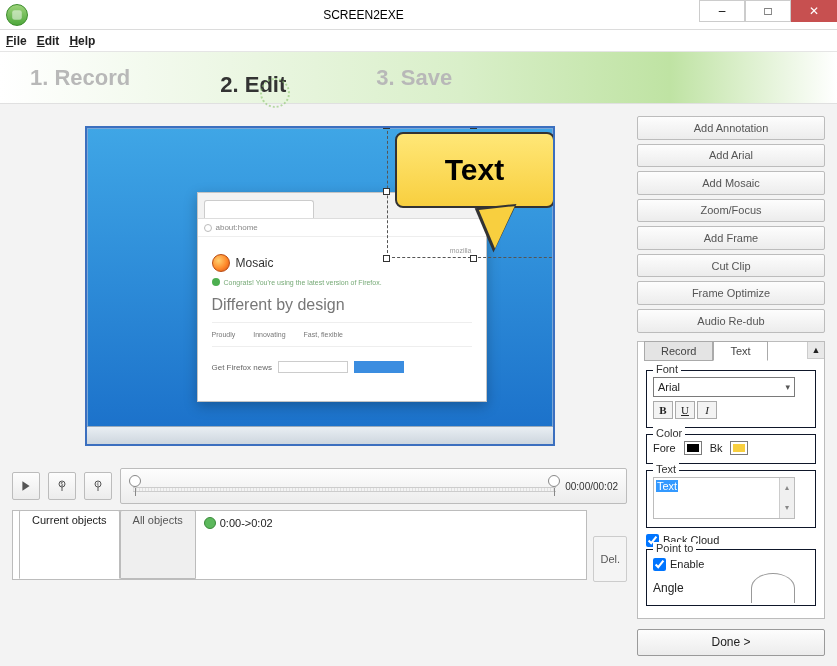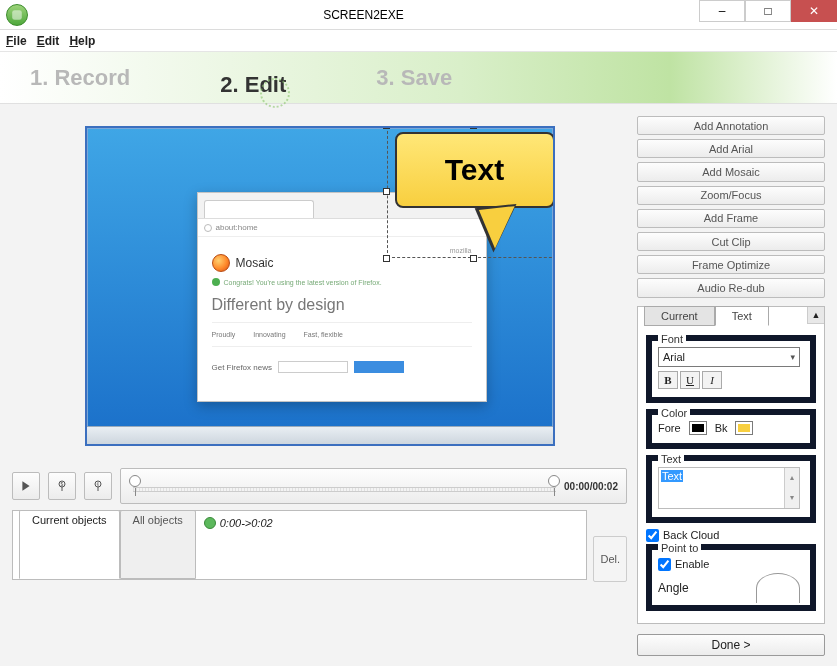--- a/index.html
+++ b/index.html
@@ -57,44 +57,44 @@
   .tl{left:-4px;top:-4px}.tm{left:calc(50% - 4px);top:-4px}
   .ml{left:-4px;top:calc(50% - 4px)}
   .bl{left:-4px;bottom:-4px}.bm{left:calc(50% - 4px);bottom:-4px}
   .callout{position:absolute;left:8px;top:6px;width:160px;height:76px;background:linear-gradient(#ffe777,#f8cf3f);border:2px solid #333;border-radius:8px;display:flex;align-items:center;justify-content:center;font-family:Arial,sans-serif;font-size:30px;font-weight:bold;color:#000;}
   .callout-tail{position:absolute;left:90px;top:80px;width:0;height:0;border-left:14px solid transparent;border-right:28px solid transparent;border-top:46px solid #333;transform:rotate(-6deg);}
   .callout-tail::after{content:"";position:absolute;left:-10px;top:-44px;width:0;height:0;border-left:12px solid transparent;border-right:24px solid transparent;border-top:40px solid #f8cf3f;}
   
   .timeline-row{display:flex;align-items:center;gap:8px;margin-top:6px;}
   .tbtn{width:28px;height:28px;border:1px solid #bcbcbc;background:linear-gradient(#fdfdfd,#ececec);display:flex;align-items:center;justify-content:center;border-radius:2px;}
   .tbtn svg{width:12px;height:12px;fill:#555;}
-  .timeline{flex:1;position:relative;height:36px;border:1px solid #bcbcbc;background:linear-gradient(#fdfdfd,#ececec);border-radius:2px;padding:0 10px;font-weight:bold;}
+  .timeline{flex:1;position:relative;height:36px;border:1px solid #bcbcbc;background:linear-gradient(#fdfdfd,#ececec);border-radius:2px;padding:0 10px;}
   .track{position:absolute;left:12px;right:70px;top:18px;height:5px;background:repeating-linear-gradient(90deg,#e0e0e0 0 1px,#f3f3f3 1px 3px);border-top:1px solid #ccc;border-bottom:1px solid #ccc;}
   .marker{position:absolute;top:6px;width:12px;height:12px;border:1px solid #888;background:#fff;border-radius:50%;}
   .marker .stem{position:absolute;left:5px;top:12px;width:1px;height:8px;background:#888;}
   .marker.m0{left:8px}.marker.m1{right:66px}
   .timecode{position:absolute;right:8px;top:12px;font-size:10px;color:#333;}
   
   .objects{border:1px solid #bcbcbc;background:#fff;height:70px;display:flex;flex-direction:row;}
   .objtabs{display:flex;gap:0;margin-left:6px;margin-top:-1px;}
   .otab{border:1px solid #bcbcbc;border-bottom:1px solid #fff;background:#fff;padding:3px 12px;font-size:11px;border-radius:2px 2px 0 0;position:relative;top:0;}
   .otab.inactive{background:#efefef;border-bottom:1px solid #bcbcbc;color:#555;}
-  .objbody{flex:1;padding:6px 8px;font-size:11px;border-top:1px solid #bcbcbc;margin-top:-1px;display:flex;align-items:flex-start;justify-content:space-between;font-style:italic;}
+  .objbody{flex:1;padding:6px 8px;font-size:11px;border-top:1px solid #bcbcbc;margin-top:-1px;display:flex;align-items:flex-start;justify-content:space-between;}
   .objitem{display:flex;align-items:center;gap:4px;color:#222;}
   .objitem .ico{width:12px;height:12px;border-radius:50%;background:#5cb85c;border:1px solid #3a8a3a;}
   .delbtn{font-size:11px;color:#555;border:1px solid #ccc;background:#f4f4f4;padding:16px 6px;border-radius:2px;align-self:flex-end;margin-bottom:-2px;}
   
   .rbtn{height:24px;border:1px solid #bcbcbc;background:linear-gradient(#fdfdfd,#ececec);font-size:11px;color:#555;display:flex;align-items:center;justify-content:center;border-radius:2px;}
   .prop-wrap{flex:1;position:relative;border:1px solid #bcbcbc;background:#fff;margin-top:4px;display:flex;}
   .scroll-up{position:absolute;right:0;top:0;width:17px;height:17px;background:#e8e8e8;border-left:1px solid #ccc;border-bottom:1px solid #ccc;display:flex;align-items:center;justify-content:center;font-size:9px;}
   .proptabs{position:absolute;left:6px;top:-1px;display:flex;}
   .ptab{border:1px solid #aaa;padding:3px 16px;font-size:11px;background:#e4e4e4;color:#444;}
   .ptab.active{background:#fff;border-bottom:1px solid #fff;}
   .propbody{margin-top:22px;padding:6px 8px 6px 8px;width:100%;overflow:hidden;}
-  .fieldset{border:6px solid #0f172a;margin-bottom:6px;padding:6px 10px 8px 6px;position:relative;}
+  .fieldset{border:1px solid #0f172a;margin-bottom:6px;padding:6px 20px 8px 6px;position:relative;}
   .fieldset .legend{position:absolute;top:-8px;left:6px;background:#fff;padding:0 3px;font-size:11px;color:#333;}
   .font-sel{width:100%;height:20px;border:1px solid #7a7a7a;background:#fff;font-size:11px;padding:0 4px;display:flex;align-items:center;justify-content:space-between;}
   .font-sel .chev{font-size:9px;color:#555;}
   .biu{display:flex;gap:2px;margin-top:4px;}
   .biu .b{width:20px;height:18px;border:1px solid #aaa;background:#f3f3f3;display:flex;align-items:center;justify-content:center;font-size:11px;font-family:"Times New Roman",serif;}
   .color-row{display:flex;gap:8px;align-items:center;font-size:11px;}
   .sw{width:18px;height:14px;border:1px solid #7a7a7a;display:inline-block;box-shadow:inset 0 0 0 2px #fff;}
   .sw.black{background:#000}.sw.yellow{background:#f8cf3f}
   .txtarea{width:100%;height:42px;border:1px solid #bcbcbc;background:#fff;font-size:11px;position:relative;}
   .txtarea .val{position:absolute;left:2px;top:2px;background:#3399ff;color:#fff;padding:0 1px;font-size:11px;}
@@ -247,21 +247,21 @@
     <div class="rbtn">Add Mosaic</div>
     <div class="rbtn">Zoom/Focus</div>
     <div class="rbtn">Add Frame</div>
     <div class="rbtn">Cut Clip</div>
     <div class="rbtn">Frame Optimize</div>
     <div class="rbtn">Audio Re-dub</div>
 
     <div class="prop-wrap">
       <div class="scroll-up">▲</div>
       <div class="proptabs">
-        <div class="ptab">Current</div>
+        <div class="ptab">Record</div>
         <div class="ptab active">Text</div>
       </div>
       <div class="propbody">
         <div class="fieldset">
           <div class="legend">Font</div>
           <div class="font-sel">
             <span>Arial</span>
             <span class="chev">▾</span>
           </div>
           <div class="biu">

